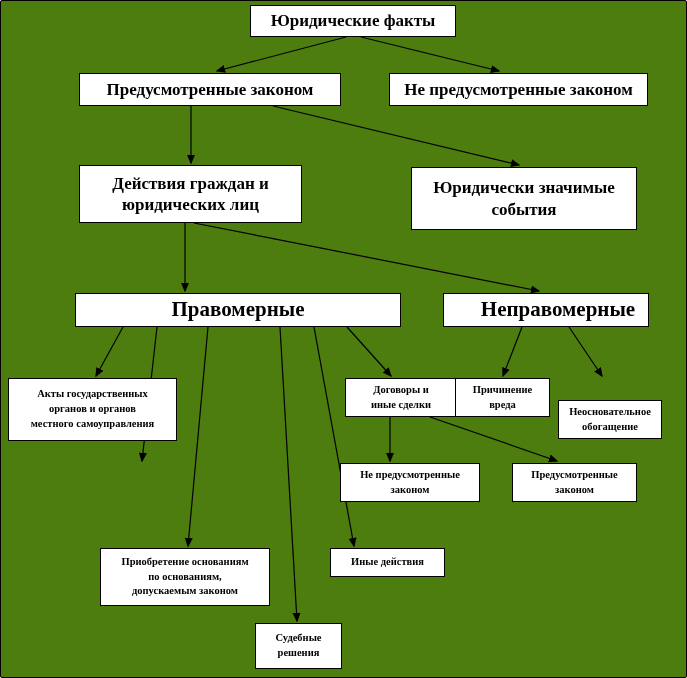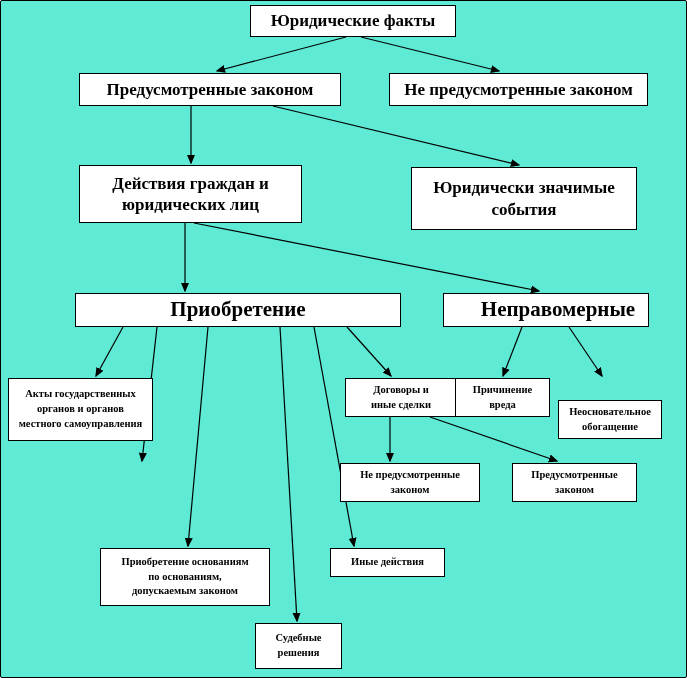--- a/index.html
+++ b/index.html
@@ -2,21 +2,21 @@
 <html><head>
 <meta charset="utf-8">
 <style>
   * { margin: 0; padding: 0; box-sizing: border-box; }
   html, body { background: #fff; }
   body { font-family: "Liberation Serif", "DejaVu Serif", serif; }
   .canvas {
     position: relative;
     width: 687px;
     height: 678px;
-    background: #5eead4;
+    background: #4d7c0f;
     border: 1px solid #000;
     border-radius: 2px;
     overflow: hidden;
   }
   .edges { position: absolute; left: 0; top: 0; width: 687px; height: 678px; }
   .edges line { stroke: #000; stroke-width: 1.2; }
   .node {
     position: absolute;
     background: #fff;
     border: 1px solid #000;
@@ -66,25 +66,25 @@
   <div class="node f17" style="left:78px;  top:72px; width:262px; height:33px;">Предусмотренные законом</div>
 
   <div class="node f17" style="left:388px; top:72px; width:259px; height:33px;">Не предусмотренные законом</div>
 
   <div class="node f17" style="left:78px;  top:164px; width:223px; height:58px;">Действия граждан и
 юридических лиц</div>
 
   <div class="node f17" style="left:410px; top:166px; width:226px; height:63px;">Юридически значимые
 события</div>
 
-  <div class="node f21" style="left:74px;  top:292px; width:326px; height:34px;">Приобретение</div>
+  <div class="node f21" style="left:74px;  top:292px; width:326px; height:34px;">Правомерные</div>
 
   <div class="node f21" style="left:442px; top:292px; width:206px; height:34px;padding-left:24px;">Неправомерные</div>
 
-  <div class="node f11" style="left:7px;   top:377px; width:145px; height:63px;">Акты государственных
+  <div class="node f11" style="left:7px;   top:377px; width:169px; height:63px;">Акты государственных
 органов и органов
 местного самоуправления</div>
 
   <div class="node f11" style="left:344px; top:377px; width:112px;  height:39px;">Договоры и
 иные сделки</div>
 
   <div class="node f11" style="left:454px; top:377px; width:95px;  height:39px;">Причинение
 вреда</div>
 
   <div class="node f11" style="left:557px; top:399px; width:104px; height:39px;">Неосновательное

